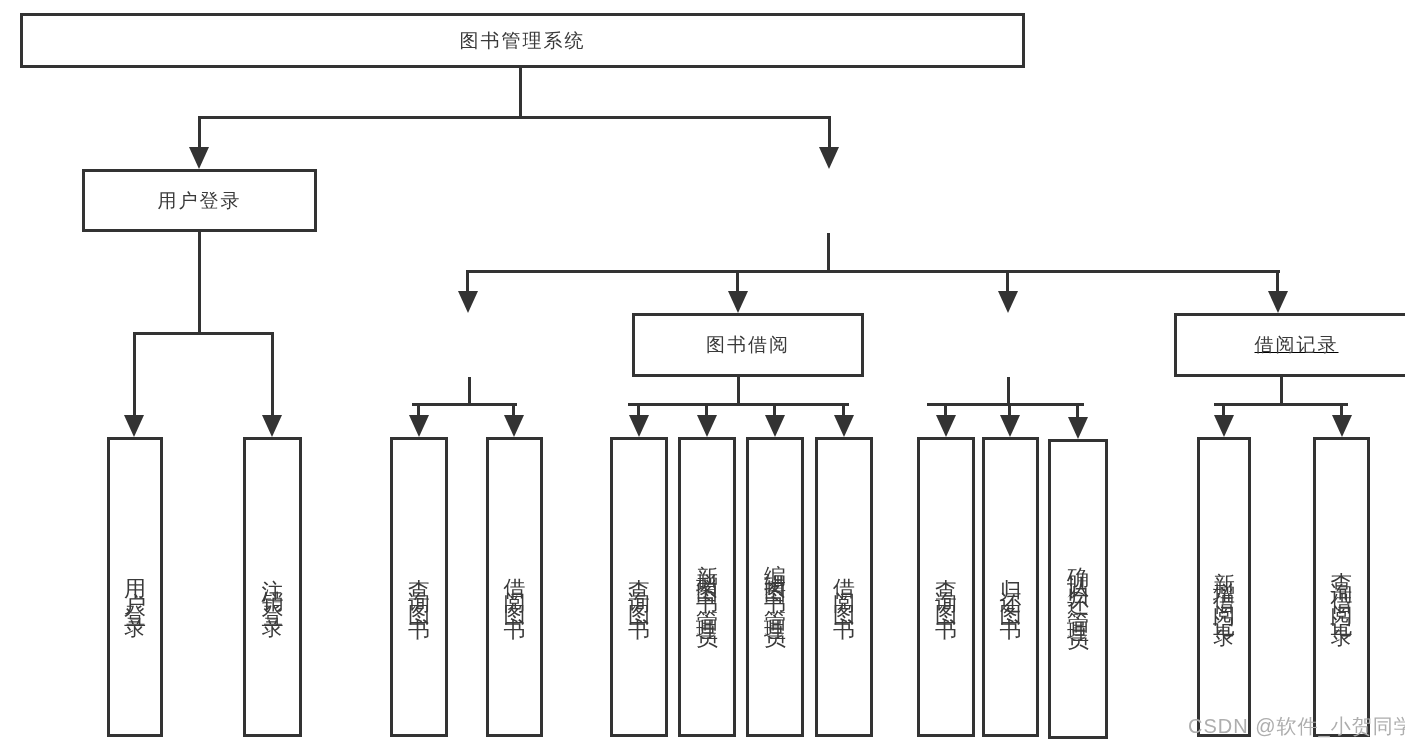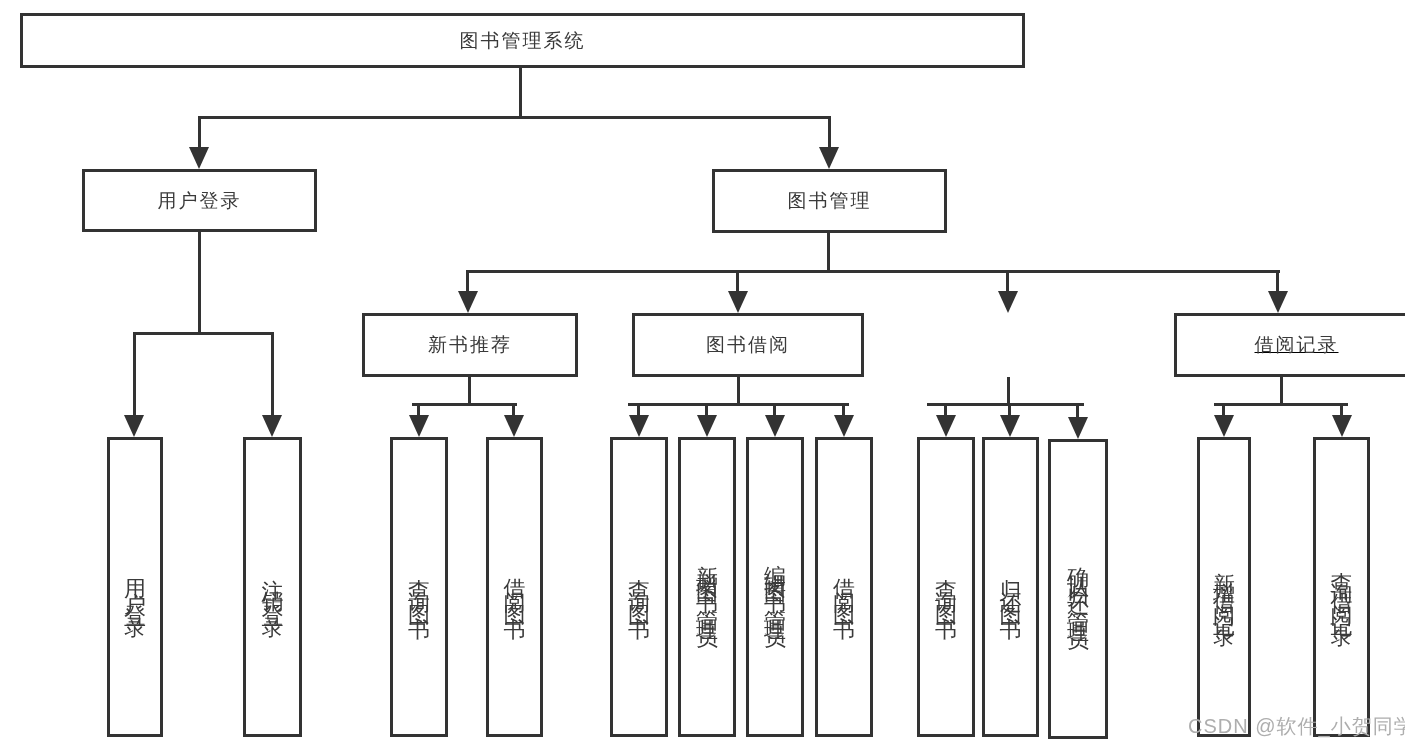--- a/index.html
+++ b/index.html
@@ -36,27 +36,21 @@
 
 <div class="canvas">
 
   <div class="box" style="left:20px;top:13px;width:1005px;height:55px;">
     <span class="hlabel">图书管理系统</span>
   </div>
 
   <div class="box" style="left:82px;top:169px;width:235px;height:63px;">
     <span class="hlabel">用户登录</span>
   </div>
-  <div class="box" style="left:712px;top:169px;width:235px;height:64px;">
-    <span class="hlabel">图书管理</span>
-  </div>
 
-  <div class="box" style="left:362px;top:313px;width:216px;height:64px;">
-    <span class="hlabel">新书推荐</span>
-  </div>
   <div class="box" style="left:632px;top:313px;width:232px;height:64px;">
     <span class="hlabel">图书借阅</span>
   </div>
   <div class="box" style="left:1174px;top:313px;width:245px;height:64px;text-decoration:underline;">
     <span class="hlabel">借阅记录</span>
   </div>
 
   <div class="box" style="left:107px;top:437px;width:56px;height:300px;">
     <span class="vlabel ls4">用户登录</span>
   </div>

